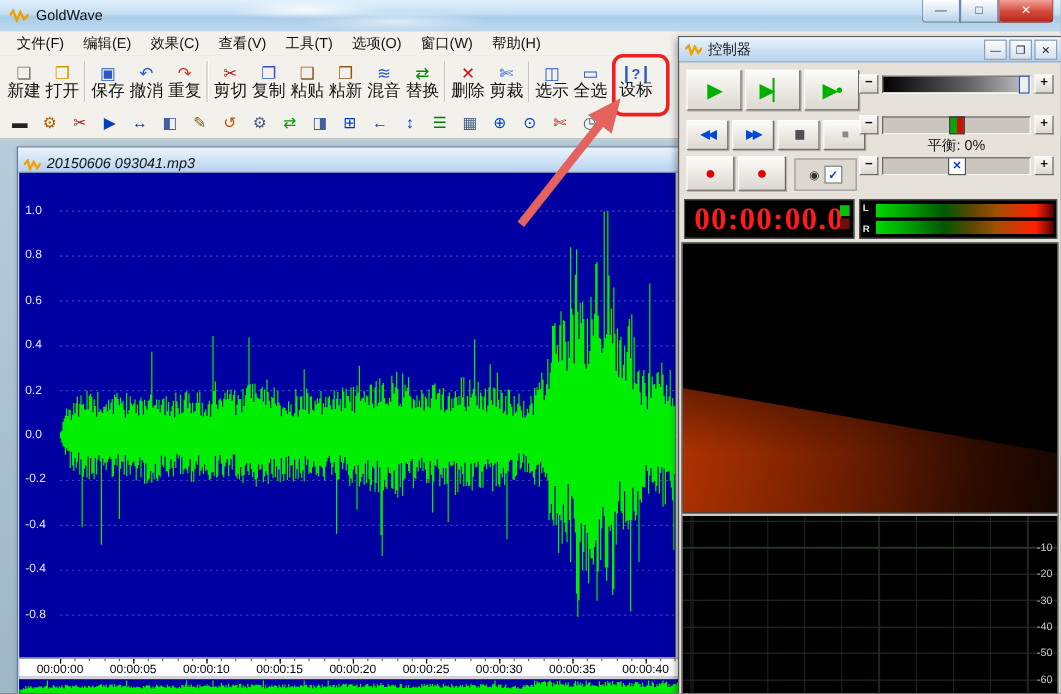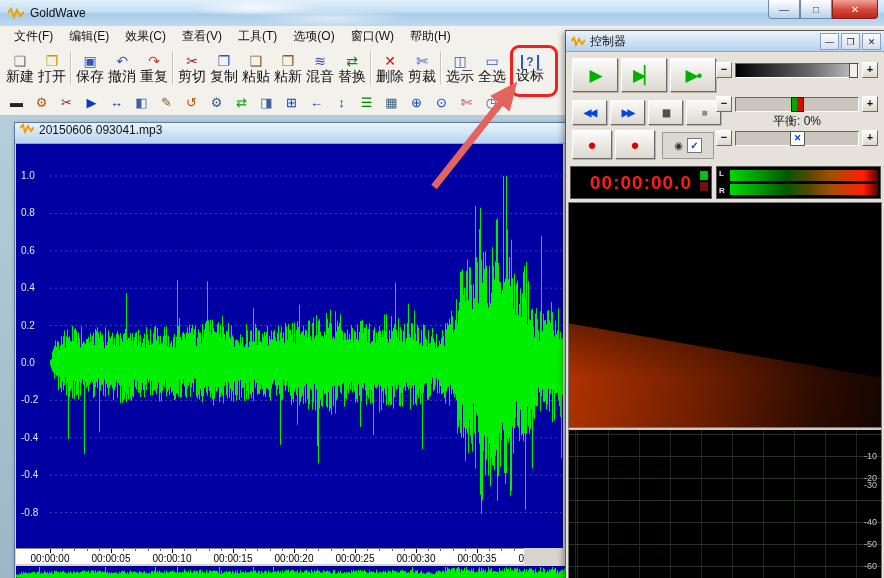--- a/index.html
+++ b/index.html
@@ -40,26 +40,26 @@
   .toolbar2{position:absolute;top:90px;left:0;right:0;height:25px;background:#f3f1ec;
     border-bottom:1px solid #c8c4bc;display:flex;align-items:center;padding-left:4px;}
   .tb2-btn{width:25px;height:22px;display:flex;align-items:center;justify-content:center;font-size:13px;}
 
   .mdi{position:absolute;top:116px;left:0;right:0;bottom:0;
     background:linear-gradient(180deg,#b7cdd9,#9db7c6);}
 
   
   .doc-win{position:absolute;left:14px;top:6px;width:551px;height:462px;background:#d8d4cc;
     border:1px solid #587ca2;box-shadow:2px 2px 5px rgba(0,0,0,.35);}
-  .doc-title{height:20px;background:linear-gradient(180deg,#eaf4fd,#b7d3ee);display:flex;align-items:flex-start;
-    gap:5px;padding-left:5px;font-size:12px;border-bottom:1px solid #8aa8c6;}
+  .doc-title{height:20px;background:linear-gradient(180deg,#eaf4fd,#b7d3ee);display:flex;align-items:flex-end;
+    gap:5px;padding-left:5px;font-size:12px;border-bottom:1px solid #8aa8c6;font-style:italic;}
   .amp-axis{position:absolute;left:1px;top:21px;width:34px;height:516px;background:#0000a2;overflow:hidden;}
   .amp-label{position:absolute;left:5px;color:#e6e6f8;font-size:10px;}
   .plot{position:absolute;left:35px;top:21px;width:513px;height:404px;background:#0000a2;}
-  .time-axis{position:absolute;left:1px;top:425px;width:508px;height:16px;background:#ffffff;
+  .time-axis{position:absolute;left:1px;top:425px;width:549px;height:16px;background:#ffffff;
     border-top:1px solid #888;font-size:10px;color:#000;overflow:hidden;}
   .time-tick{position:absolute;top:0;width:1px;height:4px;background:#000;}
   .time-minor{position:absolute;top:0;width:1px;height:2px;background:#666;}
   .time-label{position:absolute;top:4px;transform:translateX(-50%);white-space:nowrap;}
   .overview{position:absolute;left:1px;top:441px;width:549px;height:21px;background:#0000a2;
     border-top:2px solid #d8d4cc;overflow:hidden;}
 
   
   .ctrl-win{position:absolute;left:565px;top:30px;width:318px;height:556px;background:#e6e2da;
     border:1px solid #5a5a5a;box-shadow:-2px 2px 6px rgba(0,0,0,.35);}
@@ -93,21 +93,21 @@
   .thumb{position:absolute;top:-1px;}
   .thumb.vol{right:0;width:7px;height:13px;background:#f0f0f0;border:1px solid #2050c0;}
   .thumb.bal{left:55px;width:11px;height:13px;border:1px solid #222;
     background:linear-gradient(90deg,#00a800 50%,#cc1000 50%);}
   .thumb.speed{left:54px;width:13px;height:13px;background:#fff;border:1px solid #555;color:#0040d0;
     font-size:9px;font-weight:bold;display:flex;align-items:center;justify-content:center;line-height:1;}
   .s-label{position:absolute;left:150px;width:162px;text-align:center;font-size:12px;}
 
   .led{position:absolute;left:4px;top:114px;width:140px;height:31px;background:#000;
     border:1px solid #555;display:flex;align-items:center;justify-content:center;}
-  .led-text{color:#ff1c1c;font-family:Liberation Sans, sans-serif;font-weight:bold;font-size:19px;letter-spacing:1px;}
+  .led-text{color:#ff1c1c;font-family:Liberation Serif, serif;font-weight:bold;font-size:26px;letter-spacing:1px;}
   .led-ind{position:absolute;right:3px;top:4px;width:8px;}
   .led-ind .g{width:8px;height:9px;background:#00c400;margin-bottom:2px;}
   .led-ind .r{width:8px;height:9px;background:#6e1010;}
 
   .meter{position:absolute;left:150px;top:114px;width:163px;height:31px;background:#000;
     border:1px solid #555;display:flex;align-items:center;}
   .meter-lr{width:11px;height:25px;display:flex;flex-direction:column;justify-content:space-between;
     padding-left:2px;color:#e8e8e8;font-size:8px;font-weight:bold;line-height:1;}
   .meter-bars{flex:1;display:flex;flex-direction:column;gap:3px;padding-right:2px;}
   .meter-bar{height:11px;background:linear-gradient(90deg,#00d800 0%,#00a000 18%,#005800 38%,
@@ -500,21 +500,21 @@
         </div>
       </div>
 
       <div class="vis" data-name="visual-display">
         <div class="wedge" data-name="visual-wedge"></div>
       </div>
 
       <div class="spectrum" data-name="spectrum-display">
           <div class="db-label" data-name="db-label" style="top: 21px;">-10</div>
           <div class="db-label" data-name="db-label" style="top: 43px;">-20</div>
-          <div class="db-label" data-name="db-label" style="top: 50px; margin-left: 41px;">-30</div>
+          <div class="db-label" data-name="db-label" style="top: 65px; margin-left: 41px;">-30</div>
           <div class="db-label" data-name="db-label" style="top: 87px;">-40</div>
           <div class="db-label" data-name="db-label" style="top: 109px;">-50</div>
           <div class="db-label" data-name="db-label" style="top: 131px;">-60</div>
         </div>
     </div>
   </div>
 
   <div class="hl-box" data-name="annotation-highlight-box" style="border-color: rgb(241, 32, 32);"></div>
   <svg class="anno-arrow" data-name="annotation-arrow">
     <defs>

